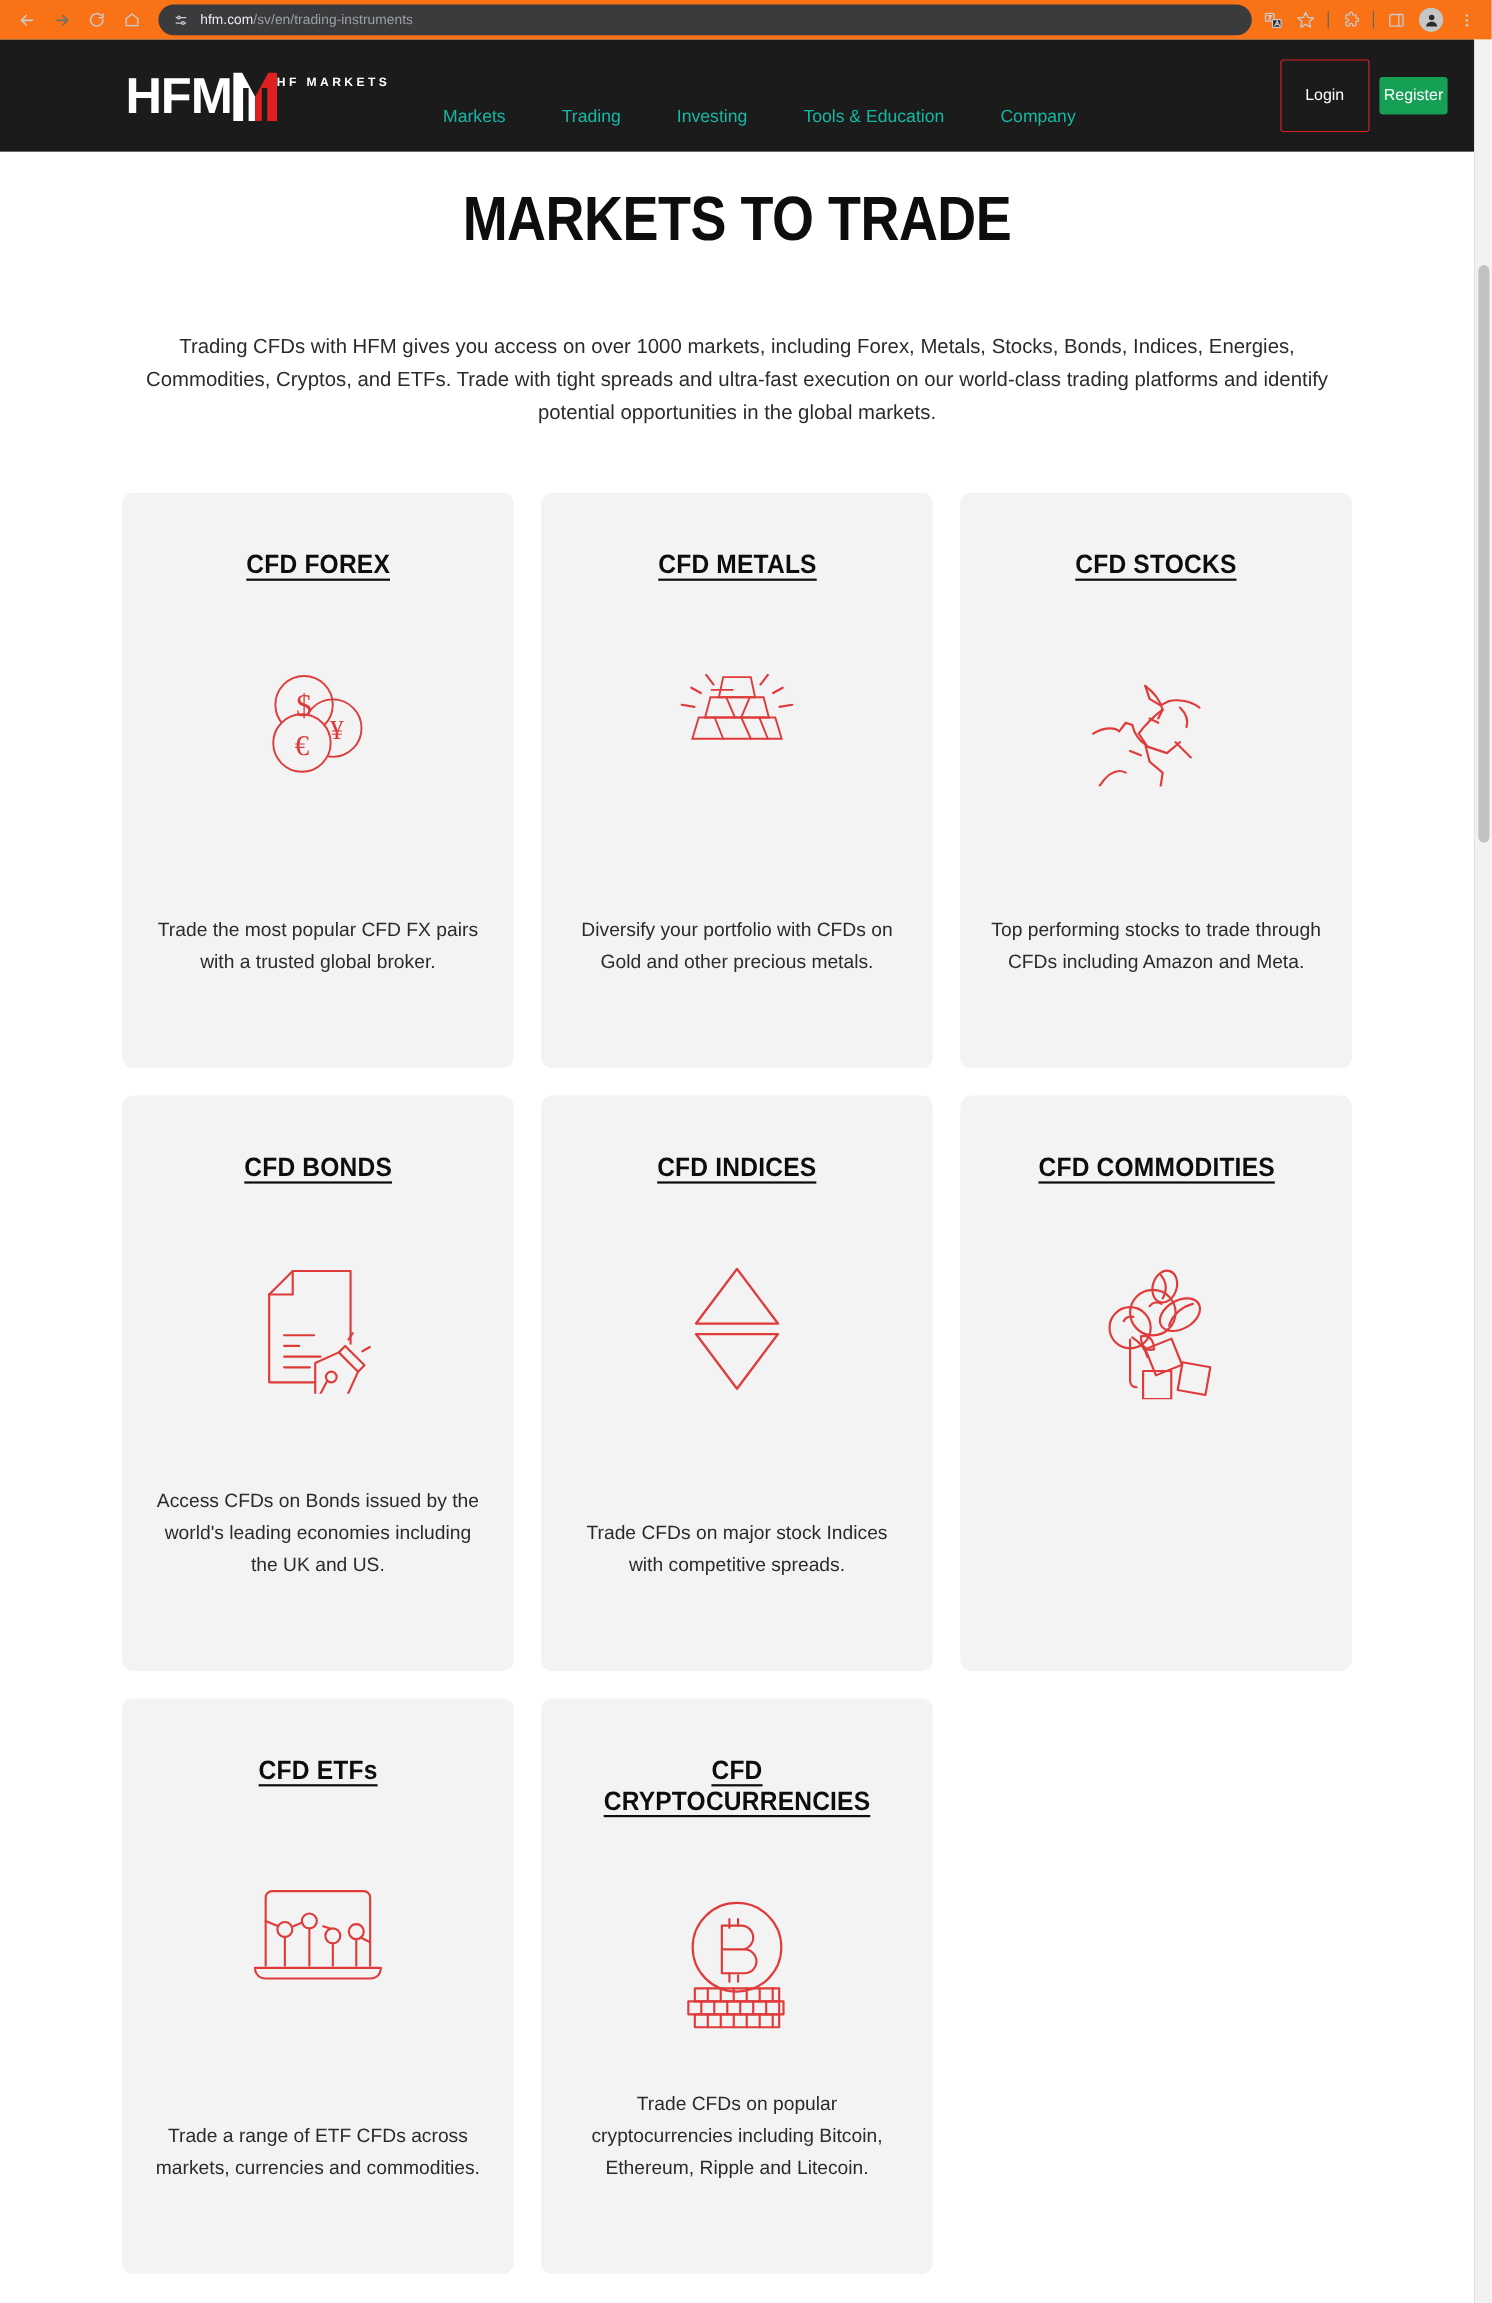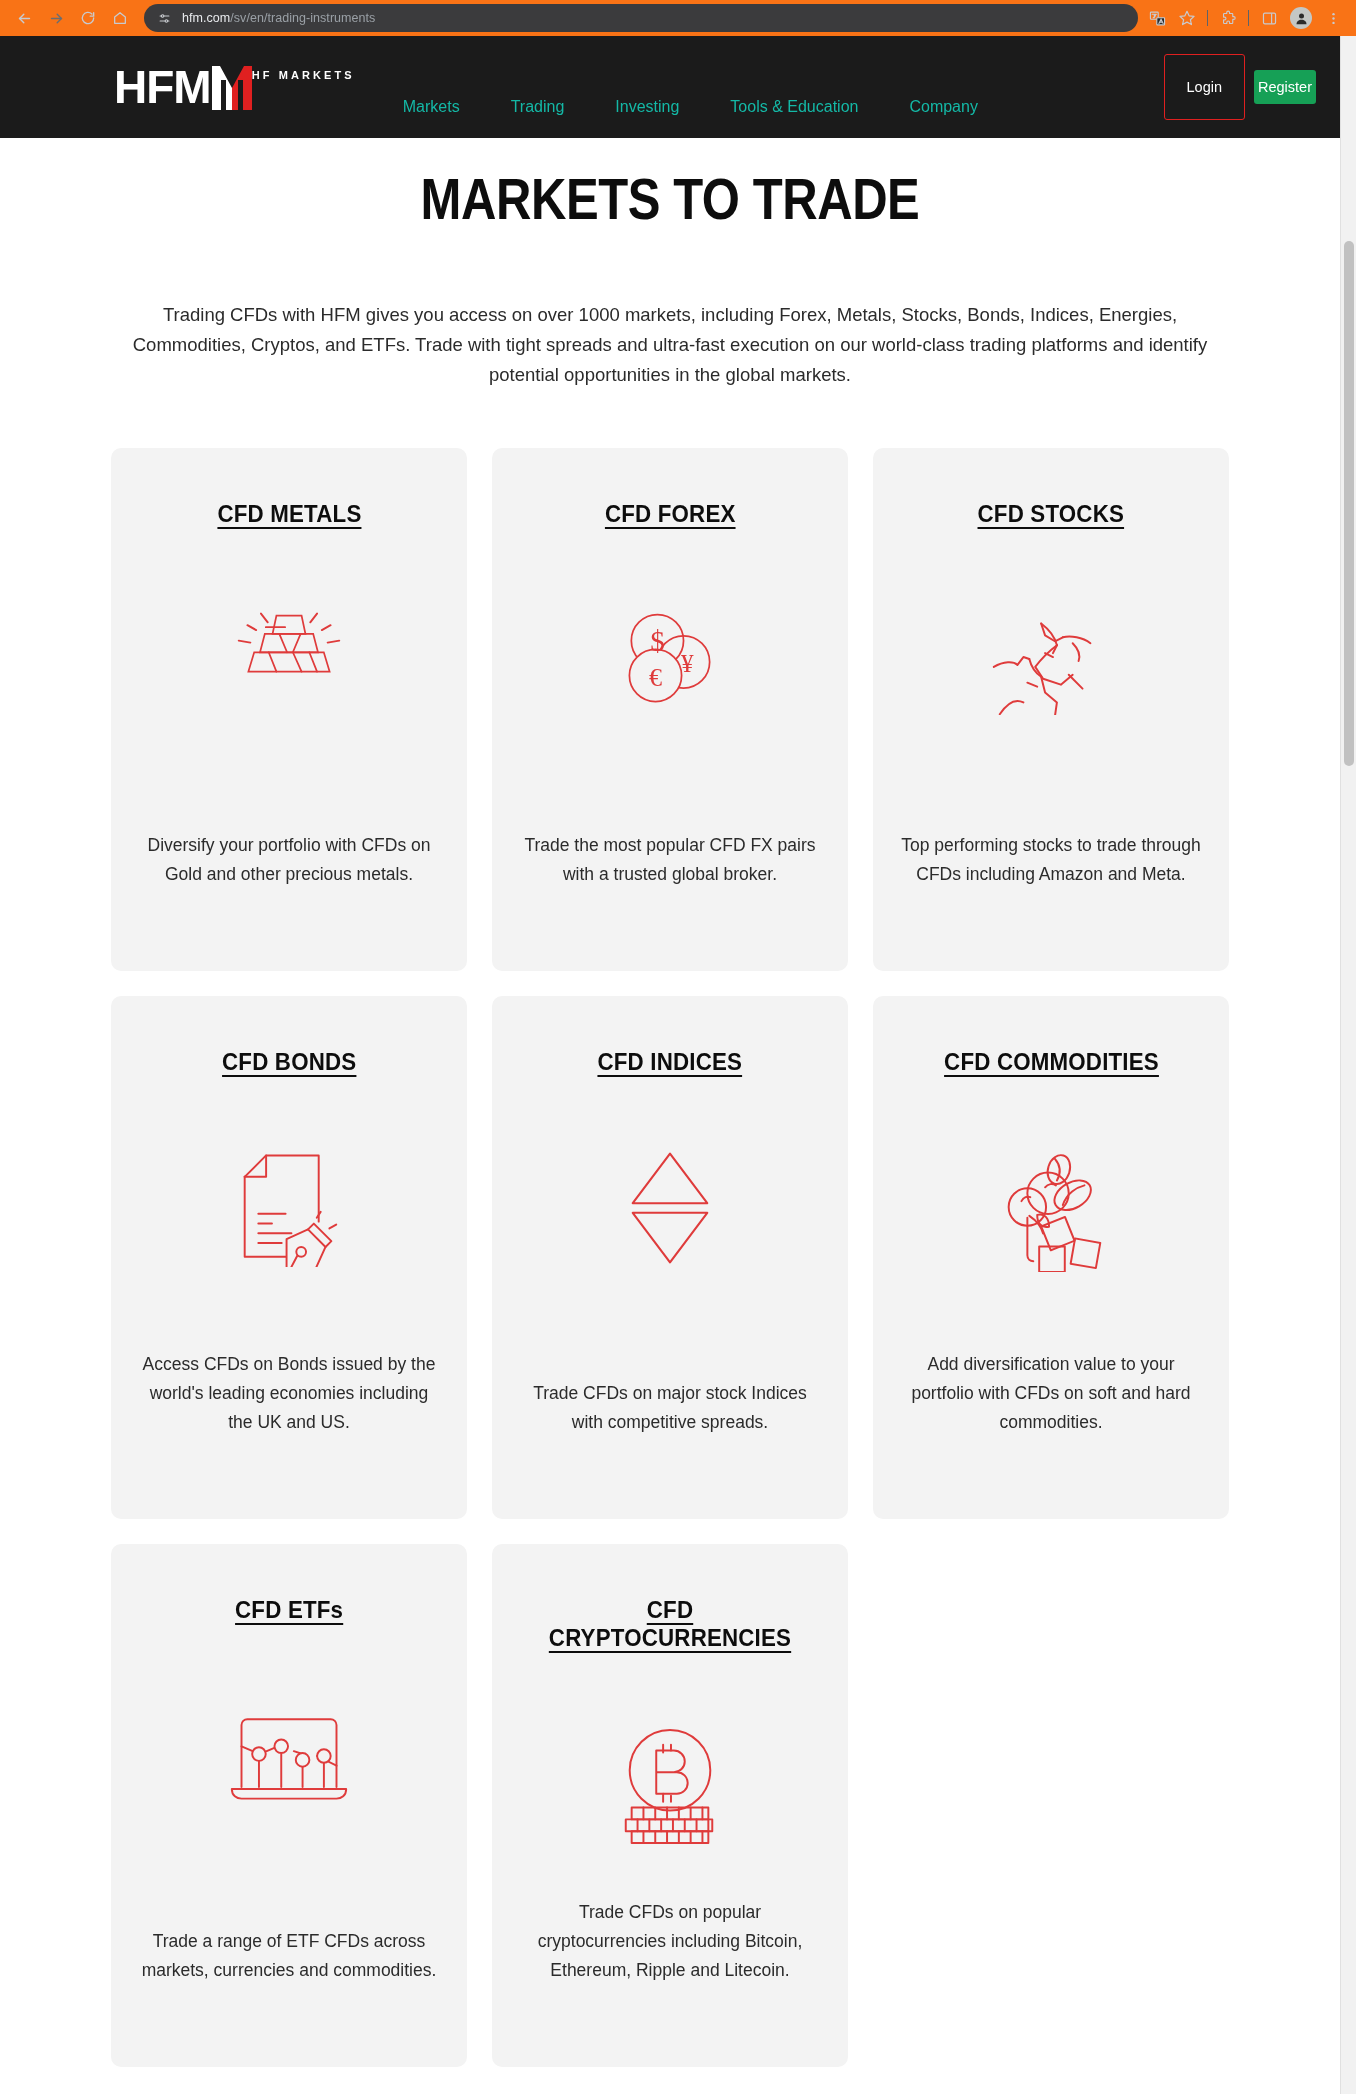--- a/index.html
+++ b/index.html
@@ -332,48 +332,48 @@
 </div>
 
 <div class="page">
 
   <h1 class="page-title">MARKETS TO TRADE</h1>
   <p class="page-intro">Trading CFDs with HFM gives you access on over 1000 markets, including Forex, Metals, Stocks, Bonds, Indices, Energies, Commodities, Cryptos, and ETFs. Trade with tight spreads and ultra-fast execution on our world-class trading platforms and identify potential opportunities in the global markets.</p>
 
   <div class="cards-grid">
 
     <div class="card">
+      <div class="card-title">CFD FOREX</div>
+      <div class="card-icon">
+        <svg width="116" height="116" viewBox="0 0 120 120" fill="none" stroke="#df3b3b" stroke-width="1.8">
+          <circle cx="47" cy="40" r="27"></circle>
+          <circle cx="74" cy="62" r="27"></circle>
+          <circle cx="45" cy="76" r="27" fill="#f3f3f3"></circle>
+          <text x="47" y="51" font-size="30" fill="#df3b3b" stroke="none" text-anchor="middle" font-family="'Liberation Serif',serif">$</text>
+          <text x="78" y="72" font-size="26" fill="#df3b3b" stroke="none" text-anchor="middle" font-family="'Liberation Serif',serif">¥</text>
+          <text x="45" y="87" font-size="27" fill="#df3b3b" stroke="none" text-anchor="middle" font-family="'Liberation Serif',serif">€</text>
+        </svg>
+      </div>
+      <div class="card-desc">Trade the most popular CFD FX pairs with a trusted global broker.</div>
+    </div>
+
+    <div class="card">
       <div class="card-title">CFD METALS</div>
       <div class="card-icon">
         <svg width="126" height="116" viewBox="0 0 130 120" fill="none" stroke="#df3b3b" stroke-width="1.8" stroke-linecap="round">
           <path d="M23 72h84l-6-20H29z"></path>
           <path d="M35 52h60l-5-19H40z"></path>
           <path d="M48 33h34l-4-19H52z"></path>
           <path d="M41 26h20M55 33l8 19M77 33l-8 19M44 52l8 20M69 52l9 20M86 52l8 20"></path>
           <g stroke-width="2">
             <path d="M36 12l7 9M22 24l9 5M13 40l12 2M94 12l-7 9M108 24l-9 5M117 40l-12 2"></path>
           </g>
         </svg>
       </div>
       <div class="card-desc">Diversify your portfolio with CFDs on Gold and other precious metals.</div>
-    </div>
-
-    <div class="card">
-      <div class="card-title">CFD FOREX</div>
-      <div class="card-icon">
-        <svg width="116" height="116" viewBox="0 0 120 120" fill="none" stroke="#df3b3b" stroke-width="1.8">
-          <circle cx="47" cy="40" r="27"></circle>
-          <circle cx="74" cy="62" r="27"></circle>
-          <circle cx="45" cy="76" r="27" fill="#f3f3f3"></circle>
-          <text x="47" y="51" font-size="30" fill="#df3b3b" stroke="none" text-anchor="middle" font-family="'Liberation Serif',serif">$</text>
-          <text x="78" y="72" font-size="26" fill="#df3b3b" stroke="none" text-anchor="middle" font-family="'Liberation Serif',serif">¥</text>
-          <text x="45" y="87" font-size="27" fill="#df3b3b" stroke="none" text-anchor="middle" font-family="'Liberation Serif',serif">€</text>
-        </svg>
-      </div>
-      <div class="card-desc">Trade the most popular CFD FX pairs with a trusted global broker.</div>
     </div>
 
 
     <div class="card">
       <div class="card-title">CFD STOCKS</div>
       <div class="card-icon">
         <svg width="138" height="110" viewBox="0 0 140 110" fill="none" stroke="#df3b3b" stroke-width="2" stroke-linecap="round" stroke-linejoin="round">
           <path d="M60 18 l4 12 10 6 8-4"></path>
           <path d="M82 32 c8-2 20 0 28 6"></path>
           <path d="M60 18 c8 6 14 14 16 22"></path>
@@ -433,21 +433,20 @@
           <circle cx="63" cy="50" r="21"></circle>
           <path d="M36 58 c2-4 6-5 9-4M60 44 c3-4 8-4 11-2"></path>
           <path d="M44 73 c6 4 12 10 14 18"></path>
           <path d="M52 72 c8-2 12 4 12 12 -8 2-12-4-12-12z"></path>
           <path d="M42 75 v38 c0 4 3 6 6 6"></path>
           <rect x="60" y="78" width="26" height="26" transform="rotate(-22 73 91)"></rect>
           <rect x="54" y="104" width="26" height="26"></rect>
           <rect x="88" y="98" width="26" height="26" transform="rotate(10 101 111)"></rect>
         </svg>
       </div>
-      <div class="card-desc">Add diversification value to your portfolio with CFDs on soft and hard commodities.</div>
     </div>
 
     <div class="card">
       <div class="card-title">CFD ETFs</div>
       <div class="card-icon">
         <svg width="126" height="106" viewBox="0 0 130 108" fill="none" stroke="#df3b3b" stroke-width="2" stroke-linecap="round" stroke-linejoin="round">
           <path d="M16 86 V22 a6 6 0 0 1 6-6 h86 a6 6 0 0 1 6 6 v64"></path>
           <path d="M6 88 h118 c0 7-5 10-10 10 H16 c-5 0-10-3-10-10z"></path>
           <path d="M16 44 l14 6M42 49 l14-6M70 49 l12 4M94 54 l20 10"></path>
           <path d="M34 56 v30M57 52 v34M79 62 v24M101 60 v26"></path>

